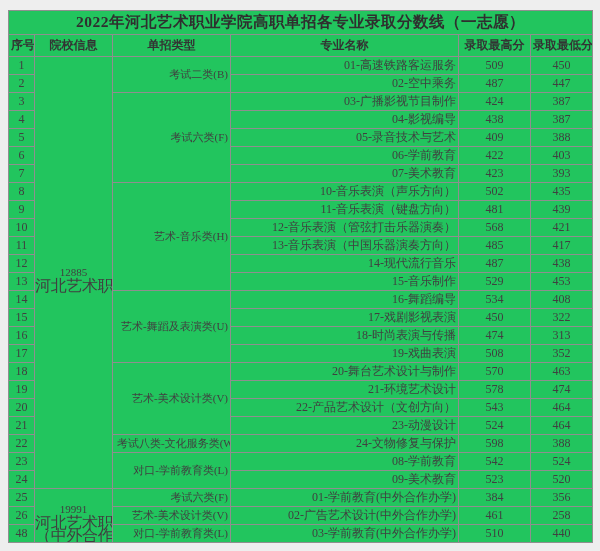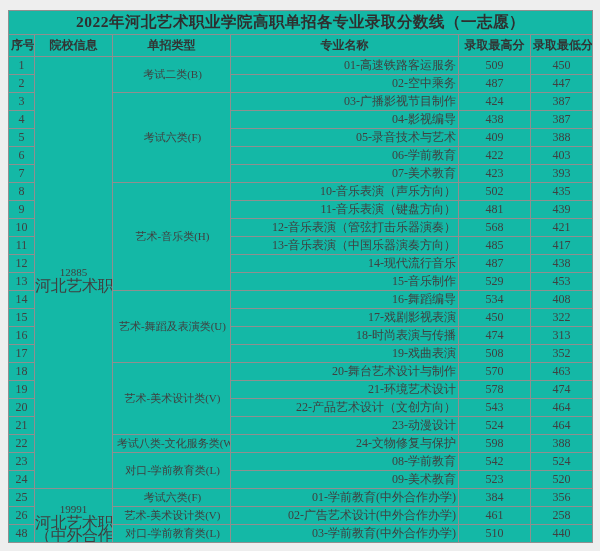--- a/index.html
+++ b/index.html
@@ -7,21 +7,21 @@
     width:600px;height:551px;overflow:hidden;
     background:#eeeeee;
     font-family:"Liberation Serif","DejaVu Serif",serif;
     color:#3c3c3c;
   }
   .sheet{position:relative;width:600px;height:551px;}
   table{
     position:absolute;left:8px;top:10px;
     width:584px;
     border-collapse:collapse;table-layout:fixed;
-    background:#14b8a6;
+    background:#22c55e;
   }
   col.c-no{width:26px;}
   col.c-school{width:78px;}
   col.c-type{width:118px;}
   col.c-major{width:228px;}
   col.c-max{width:72px;}
   col.c-min{width:62px;}
   th,td{
     border:1px solid #8f8f8f;
     padding:0 2px;
@@ -39,21 +39,21 @@
     color:#2f2f2f;
   }
   tr.header-row th{
     height:21px;
     font-weight:bold;
     font-size:12px;
     color:#333;
   }
   tbody td{height:17px;line-height:17px;color:#404040;}
   td.major{text-align:right;padding-left:4px;}
-  td.type{text-align:center;padding-left:4px;font-size:11px;}
+  td.type{text-align:right;padding-left:4px;font-size:11px;}
   td.school{line-height:13px;padding:0;}
   .school-code{font-size:11px;margin-top:13px;}
   .school-line{font-size:16px;letter-spacing:-0.3px;}
   td.num{font-size:12px;}
 </style>
 </head>
 <body>
 
 <div class="sheet">
   <table>

